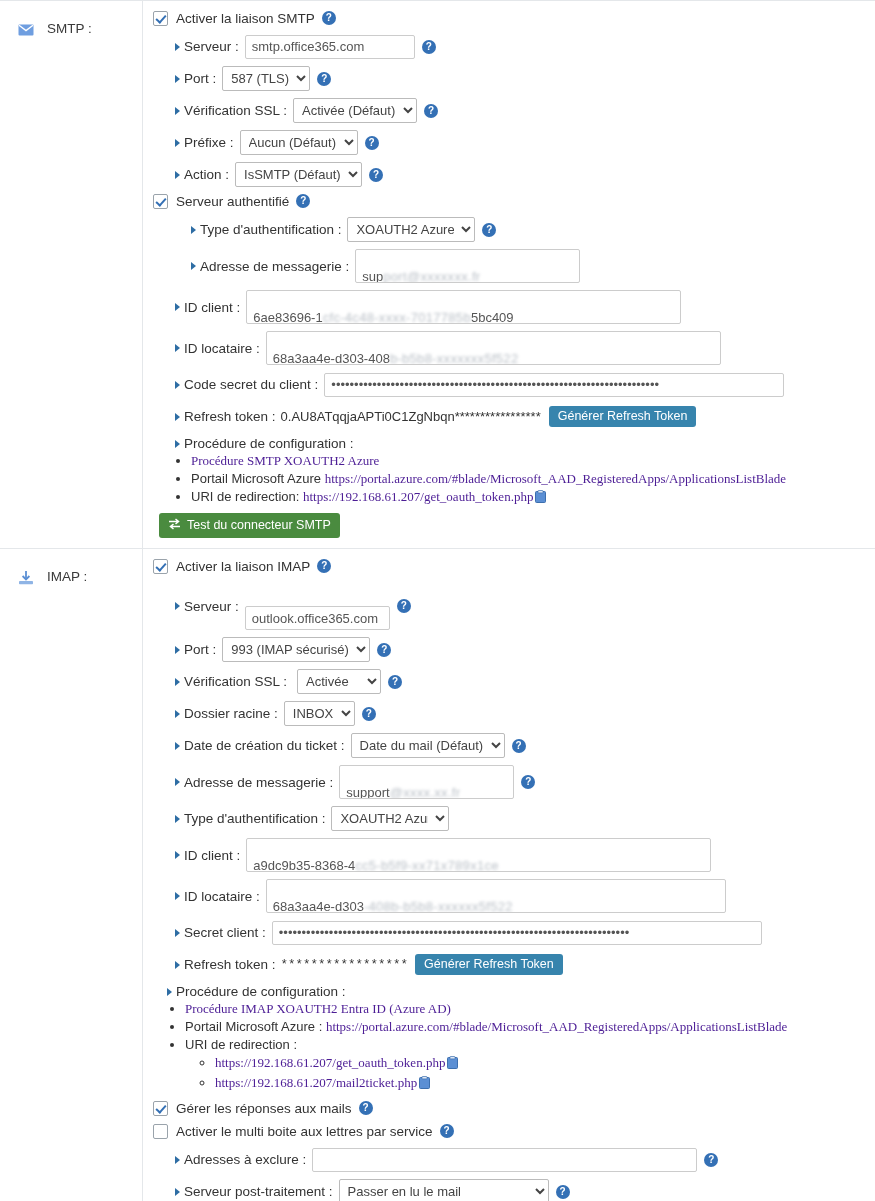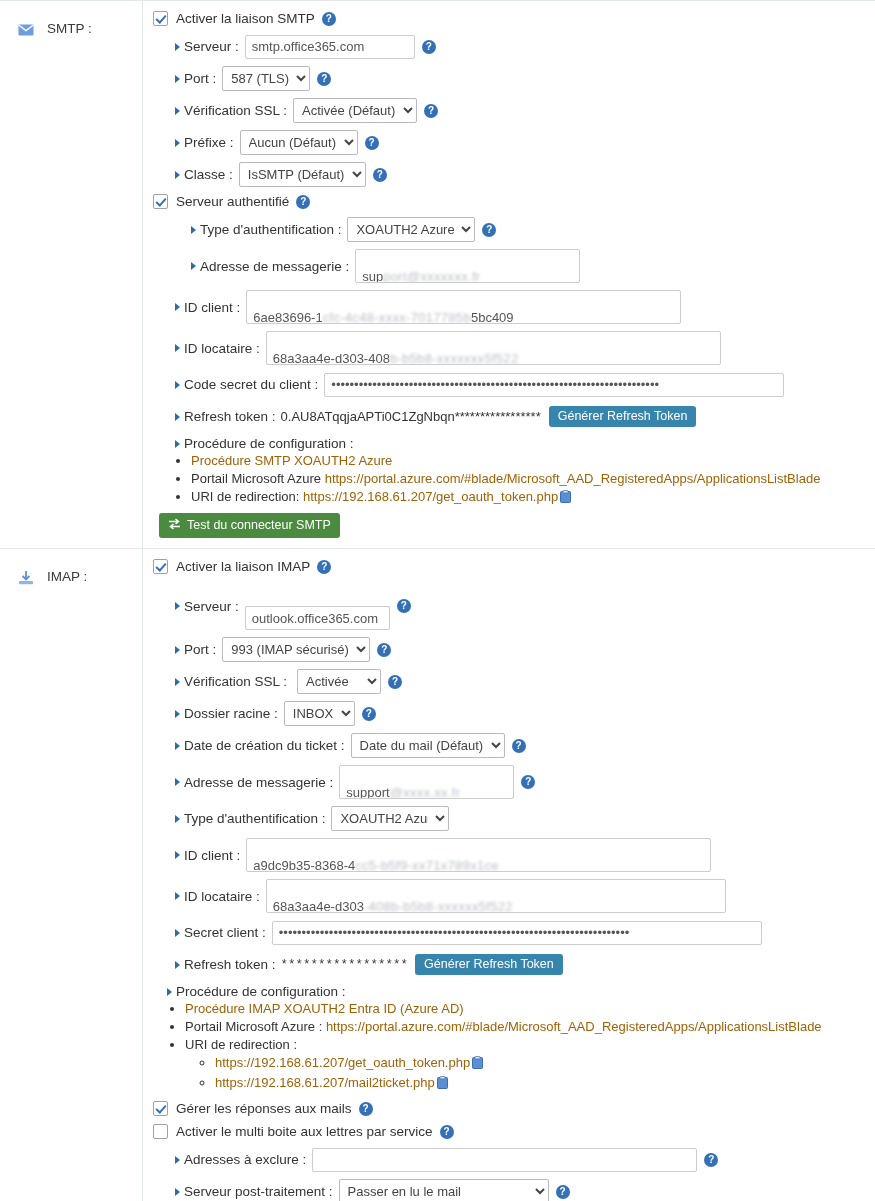--- a/index.html
+++ b/index.html
@@ -132,21 +132,21 @@
   }
   .cb.checked::after {
     content: "";
     display: block;
     width: 4px; height: 8px;
     border: solid #3470b5;
     border-width: 0 2px 2px 0;
     transform: rotate(42deg);
     margin-top: -2px;
   }
-  .cbrow { display: flex; align-items: center; margin-bottom: 8px; }
+  .cbrow { display: flex; align-items: flex-start; margin-bottom: 8px; }
   .cblab { font-size: 13.5px; color: #333; }
   .indent1 { padding-left: 22px; }
   .btn {
     display: inline-flex;
     align-items: center;
     gap: 6px;
     font-family: "Liberation Sans", sans-serif;
     font-size: 12.5px;
     border: none;
     border-radius: 3px;
@@ -170,21 +170,21 @@
     padding-left: 38px;
     font-size: 13px;
     color: #333;
   }
   ul.proc li { margin: 2px 0; line-height: 16px; }
   ul.sub {
     list-style: circle;
     margin: 2px 0 2px 0;
     padding-left: 30px;
   }
-  a.lnk { color: #a16207; text-decoration: none; }
+  a.lnk { color: #4c1d95; text-decoration: none; font-family: Liberation Serif, serif; }
   .clip {
     display: inline-block;
     vertical-align: -2px;
     margin-left: 2px;
     cursor: pointer;
   }
   .sec-icon { width: 16px; height: 16px; flex: 0 0 16px; margin-top: 1px; }
   .proc-head { font-size: 13.5px; color: #333; display: flex; align-items: center; margin-bottom: 2px; }
 </style>
 </head>
@@ -241,21 +241,21 @@
             <i class="caret"></i>
             <span>Préfixe :</span>
           </span>
         <select class="sel" style="margin-left:6px"><option>Aucun (Défaut)</option></select>
         <span class="help">?</span>
       </div>
 
       <div class="row indent1">
         <span class="lab">
             <i class="caret"></i>
-            <span>Classe :</span>
+            <span>Action :</span>
           </span>
         <select class="sel" style="margin-left:6px"><option>IsSMTP (Défaut)</option></select>
         <span class="help">?</span>
       </div>
 
       <div class="cbrow">
         <span class="cb checked"></span>
         <span class="cblab">Serveur authentifié</span>
         <span class="help">?</span>
       </div>

